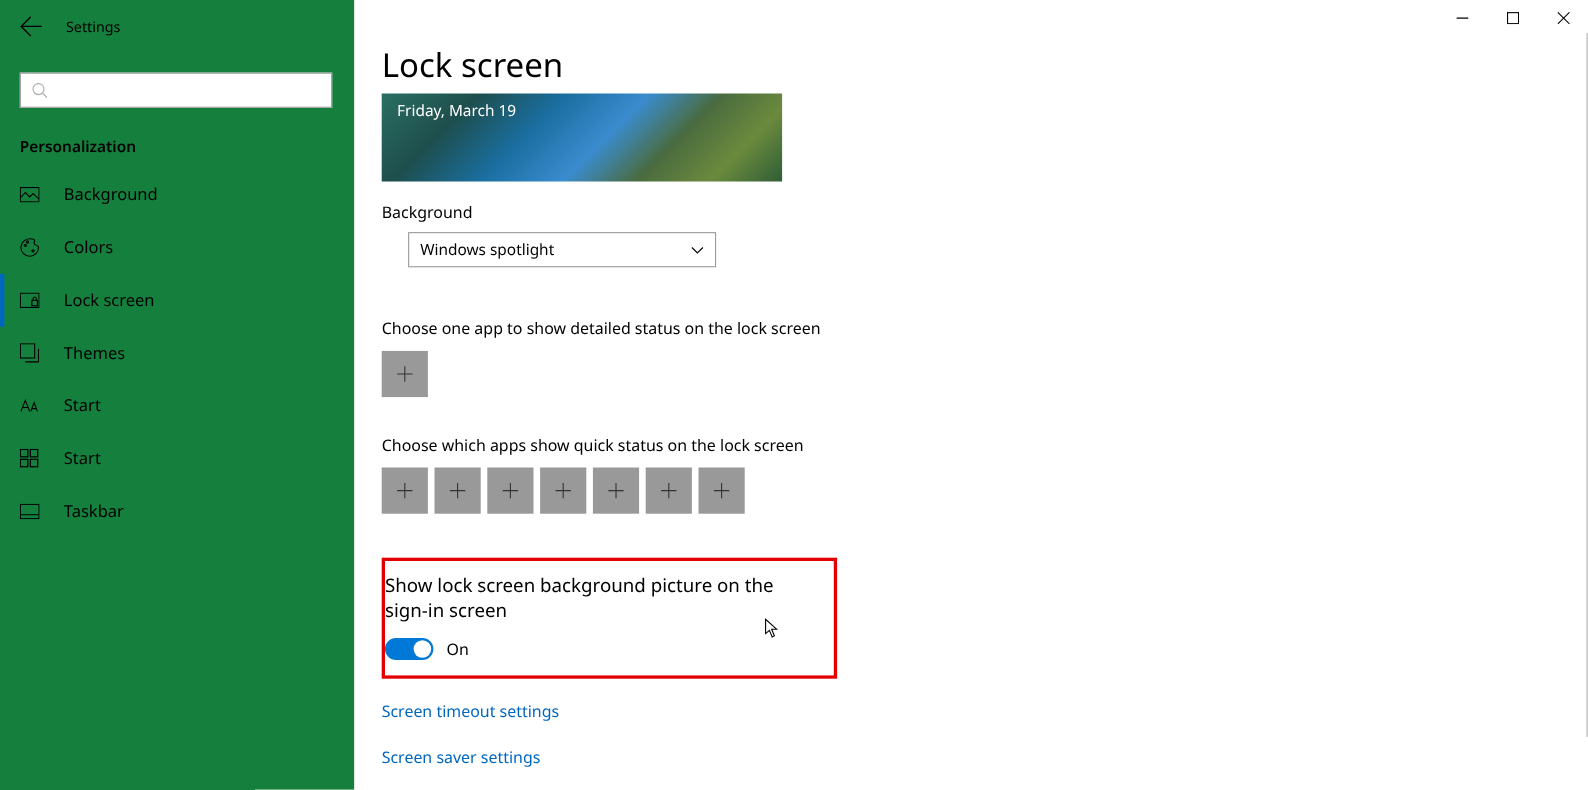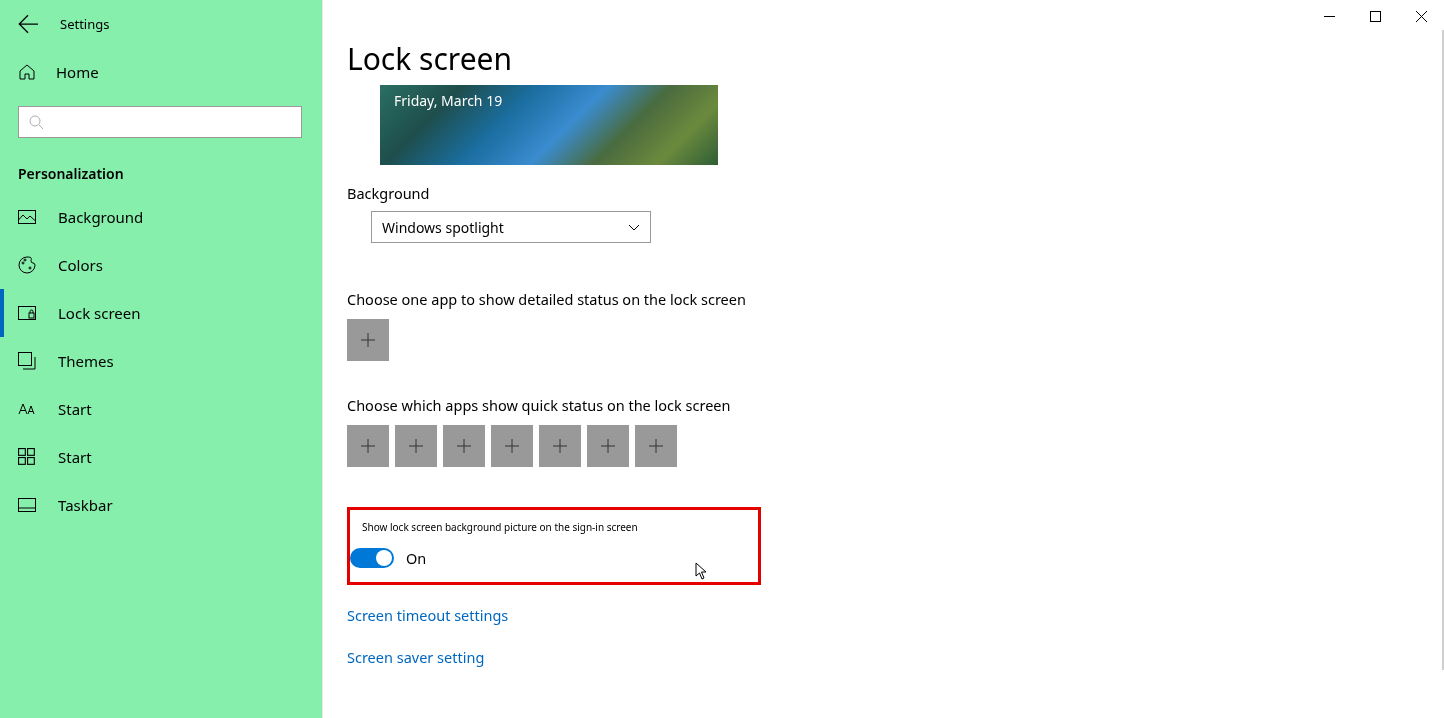--- a/index.html
+++ b/index.html
@@ -1,53 +1,53 @@
 <!DOCTYPE html>
 <html><head>
 <meta charset="utf-8">
 <style>
   * { box-sizing: border-box; margin: 0; padding: 0; font-family: "Segoe UI", system-ui, sans-serif; }
   html, body { width: 1444px; height: 718px; overflow: hidden; background: #fff; }
   .app { display: flex; width: 100%; height: 100%; }
 
   
-  .sidebar { width: 322px; height: 100%; background: #86efac; display: flex; flex-direction: column; padding-top: 6px; }
+  .sidebar { width: 322px; height: 100%; background: #15803d; display: flex; flex-direction: column; padding-top: 6px; }
   .title-row { display: flex; align-items: center; gap: 22px; padding: 8px 18px 18px 18px; }
   .back-btn { width: 20px; height: 20px; display: inline-flex; align-items: center; justify-content: center; cursor: pointer; }
   .title-text { font-size: 13px; color: #000; }
   .home-row { display: flex; align-items: center; gap: 20px; padding: 10px 0 10px 18px; cursor: pointer; }
   .home-row .lbl { font-size: 15px; color: #000; }
   .search-wrap { padding: 14px 18px 8px 18px; }
   .search { width: 284px; height: 32px; border: 1px solid #999; background: #fff; display: flex; align-items: center; padding: 0 10px; }
   .search input { flex: 1; border: none; outline: none; font-size: 14px; color: #555; background: transparent; }
   .search .sicon { width: 14px; height: 14px; opacity: .55; }
   .section-head { padding: 18px 18px 10px 18px; font-size: 14px; font-weight: 600; color: #000; }
   .nav-item { display: flex; align-items: center; gap: 22px; height: 48px; padding-left: 18px; cursor: pointer; position: relative; }
   .nav-item .lbl { font-size: 15px; color: #000; }
   .nav-item.selected::before { content: ""; position: absolute; left: 0; top: 0; bottom: 0; width: 4px; background: #0067c0; }
   .nav-icon { width: 18px; height: 18px; display: inline-flex; align-items: center; justify-content: center; }
 
   
   .content { flex: 1; height: 100%; padding: 38px 40px 0 24px; overflow: hidden; position: relative; border-left: 1px solid #e7e7e7; }
   .page-title { font-size: 30px; font-weight: 400; color: #000; margin-bottom: 6px; }
-  .preview { width: 338px; height: 80px; margin-top: 2px; position: relative; background:
+  .preview { width: 364px; height: 80px; margin-top: 2px; position: relative; background:
     linear-gradient(135deg,#2a6f62 0%, #1e4e4d 20%, #1a6ea0 38%, #3a8ccf 55%, #4a6b3f 70%, #6b8a3d 85%, #2f5e36 100%);
-    overflow: hidden; color: #fff; margin-left: 33px; }
+    overflow: hidden; color: #fff; }
   .preview .overlay { position:absolute; top:6px; left:14px; font-size:14px; font-weight:400; }
   .field-label { font-size: 14.5px; color: #000; margin-top: 18px; }
   .dropdown { margin-top: 8px; width: 280px; height: 32px; border: 1px solid #999; display: flex; align-items: center; justify-content: space-between; padding: 0 10px; cursor: pointer; margin-left: 24px; }
   .dropdown .val { font-size: 14px; color: #000; }
   .chev { width: 12px; height: 12px; }
   .spacer-lg { height: 46px; }
   .section-text { font-size: 14.5px; color: #000; }
   .tile-row { display: flex; gap: 6px; margin-top: 10px; }
   .tile { width: 42px; height: 42px; background: #999; display: inline-flex; align-items: center; justify-content: center; cursor: pointer; }
   .tile svg { width: 16px; height: 16px; stroke: #333; }
   .highlight-box { border: 3px solid #e50000; padding: 10px 12px 14px 0; margin-top: 40px; width: 414px; position: relative; }
-  .toggle-label { font-size: 10px; color: #000; margin-bottom: 14px; padding-left: 12px; }
+  .toggle-label { font-size: 17px; color: #000; margin-bottom: 14px; padding-left: 0; }
   .toggle-row { display: flex; align-items: flex-end; gap: 12px; position: relative; }
   .toggle { width: 44px; height: 20px; border-radius: 10px; background: #0078d7; position: relative; cursor: pointer; }
   .toggle .knob { position: absolute; right: 2px; top: 2px; width: 16px; height: 16px; border-radius: 50%; background: #fff; }
   .toggle-state { font-size: 14.5px; color: #000; }
   .cursor { position: absolute; left: 372px; top: 562px; width: 14px; height: 18px; }
   .link { font-size: 14.5px; color: #0067c0; cursor: pointer; }
   .link.l1 { margin-top: 20px; display: block; }
   .link.l2 { margin-top: 22px; display: block; }
   .scroll-indicator { position: absolute; right: 0; top: 30px; width: 2px; height: 640px; background: #cfcfcf; }
 
@@ -85,28 +85,20 @@
   <aside class="sidebar">
     <div class="title-row">
       <span class="back-btn">
         <svg viewBox="0 0 16 16" fill="none" stroke="#000" stroke-width="1">
             <path d="M8 1 L1 8 L8 15 M1 8 H16"></path>
           </svg>
       </span>
       <span class="title-text">Settings</span>
     </div>
 
-    <div class="home-row">
-      <span class="nav-icon">
-        <svg viewBox="0 0 18 18" fill="none" stroke="#000" stroke-width="1">
-            <path d="M2 8 L9 2 L16 8 V16 H11 V11 H7 V16 H2 Z"></path>
-          </svg>
-      </span>
-      <span class="lbl">Home</span>
-    </div>
 
     <div class="search-wrap">
       <div class="search">
         <span class="sicon">
           <svg viewBox="0 0 14 14" fill="none" stroke="#666" stroke-width="1">
               <circle cx="6" cy="6" r="5"></circle>
               <line x1="10" y1="10" x2="14" y2="14"></line>
             </svg>
         </span>
       </div>
@@ -276,18 +268,18 @@
           </div>
         <span class="toggle-state">On</span>
       </div>
     </div>
 
     <svg class="cursor" viewBox="0 0 14 18">
       <path d="M1 1 L1 14 L4.5 11 L7 17 L9 16 L6.5 10 L11 10 Z" fill="#fff" stroke="#000" stroke-width="1"></path>
     </svg>
 
     <a class="link l1">Screen timeout settings</a>
-    <a class="link l2">Screen saver setting</a>
+    <a class="link l2">Screen saver settings</a>
 
     <div class="scroll-indicator"></div>
   </main>
 
 </div>
 
 </body></html>

